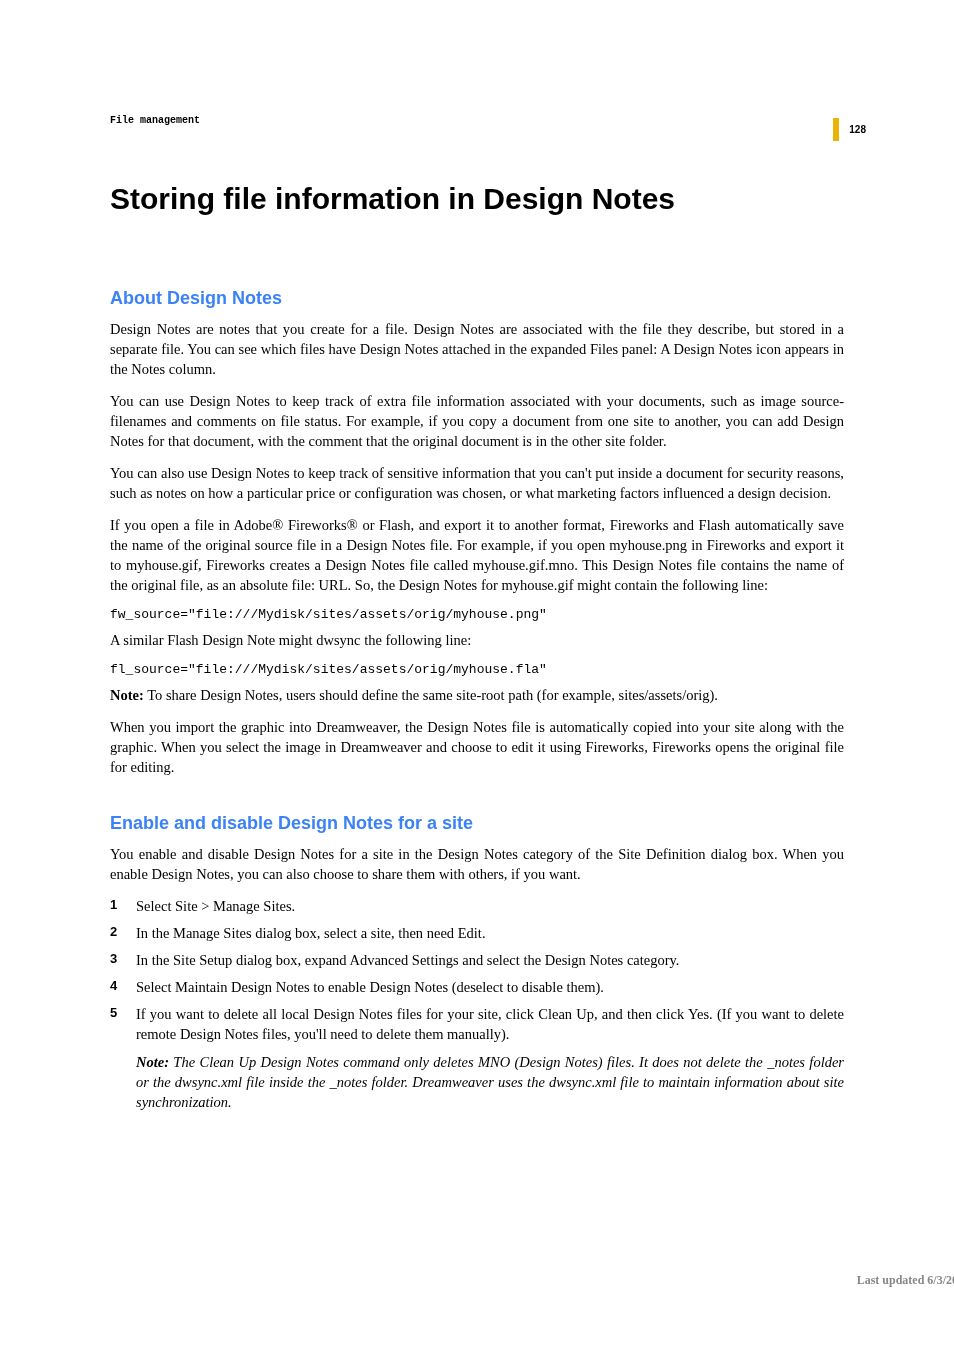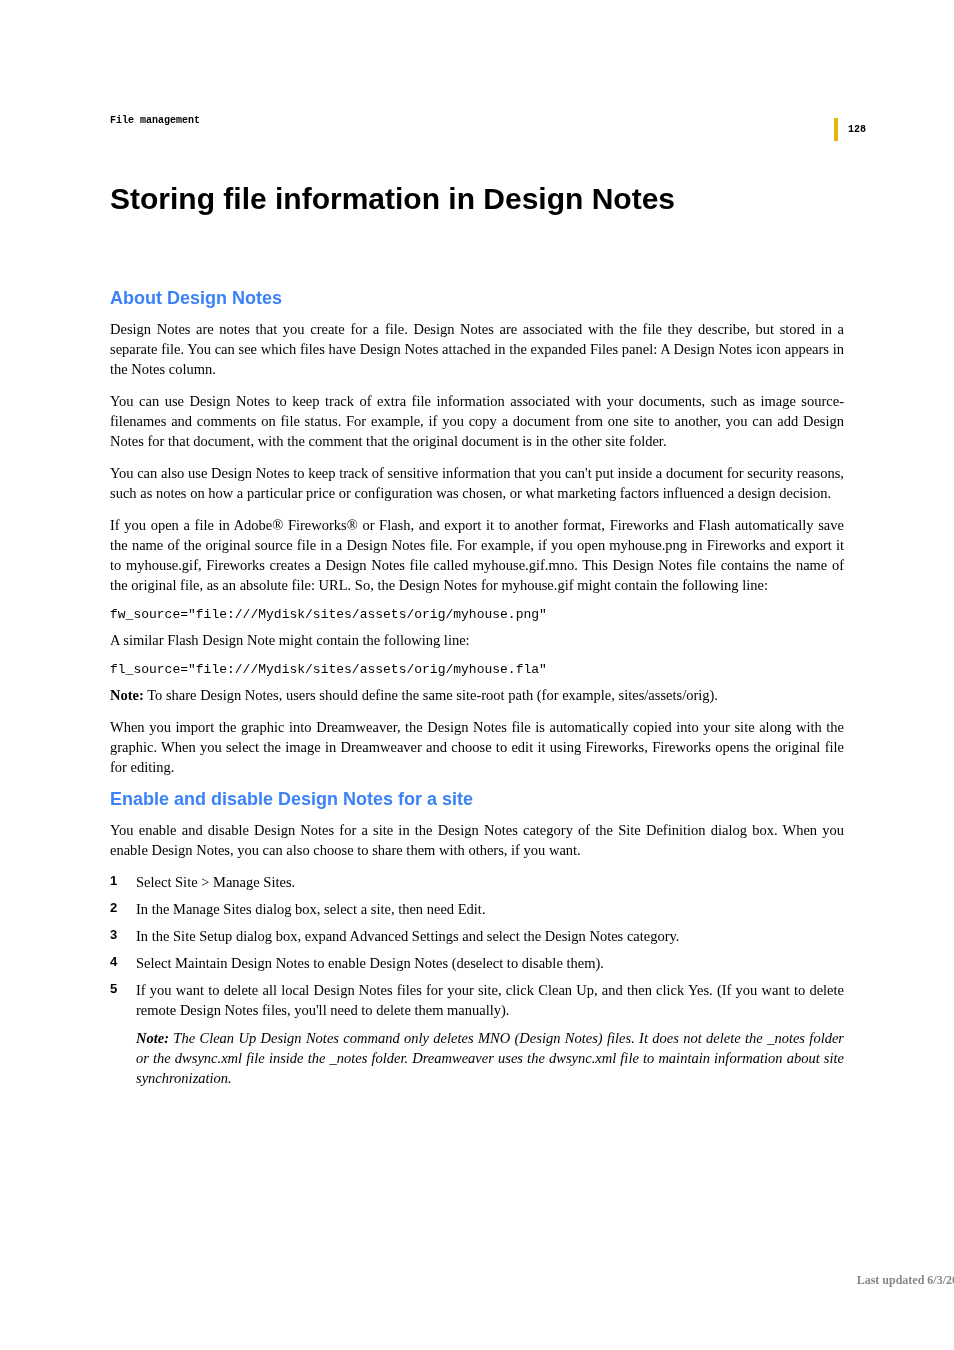--- a/index.html
+++ b/index.html
@@ -12,23 +12,23 @@
       background: #fff;
       width: 954px;
       min-height: 1350px;
       position: relative;
       padding: 115px 110px 60px 110px;
     }
     .page-number-box {
       position: absolute;
       top: 118px;
       right: 88px;
-      border-left: 4px solid #eab308;
+      border-left: 6px solid #eab308;
       padding: 6px 0 6px 10px;
-      font-family: Liberation Mono, monospace;
+      font-family: Liberation Sans, sans-serif;
       font-size: 10px;
       font-weight: bold;
     }
     .header-label {
       font-family: Liberation Mono, monospace;
       font-size: 10px;
       font-weight: bold;
       color: #000;
       margin-bottom: 56px;
     }
@@ -62,21 +62,21 @@
     .note-text {
       font-size: 14.5px;
       line-height: 1.38;
       color: #000;
       margin-bottom: 12px;
     }
     .note-text .note-label {
       font-weight: bold;
     }
     .section2 {
-      margin-top: 12px;
+      margin-top: 36px;
     }
     .ol-list {
       margin-top: 4px;
       padding-left: 0;
       list-style: none;
     }
     .ol-item {
       display: flex;
       font-size: 14.5px;
       line-height: 1.38;
@@ -125,21 +125,21 @@
 <div class="header-label">File management</div>
 
 <h1 class="page-title">Storing file information in Design Notes</h1>
 
 <h2 class="section-title">About Design Notes</h2>
 <p class="body-text">Design Notes are notes that you create for a file. Design Notes are associated with the file they describe, but stored in a separate file. You can see which files have Design Notes attached in the expanded Files panel: A Design Notes icon appears in the Notes column.</p>
 <p class="body-text">You can use Design Notes to keep track of extra file information associated with your documents, such as image source-filenames and comments on file status. For example, if you copy a document from one site to another, you can add Design Notes for that document, with the comment that the original document is in the other site folder.</p>
 <p class="body-text">You can also use Design Notes to keep track of sensitive information that you can't put inside a document for security reasons, such as notes on how a particular price or configuration was chosen, or what marketing factors influenced a design decision.</p>
 <p class="body-text">If you open a file in Adobe® Fireworks® or Flash, and export it to another format, Fireworks and Flash automatically save the name of the original source file in a Design Notes file. For example, if you open myhouse.png in Fireworks and export it to myhouse.gif, Fireworks creates a Design Notes file called myhouse.gif.mno. This Design Notes file contains the name of the original file, as an absolute file: URL. So, the Design Notes for myhouse.gif might contain the following line:</p>
 <div class="code-text">fw_source="file:///Mydisk/sites/assets/orig/myhouse.png"</div>
-<p class="body-text">A similar Flash Design Note might contain the following line:</p>
+<p class="body-text">A similar Flash Design Note might dwsync the following line:</p>
 <div class="code-text">fl_source="file:///Mydisk/sites/assets/orig/myhouse.fla"</div>
 <p class="note-text"><span class="note-label">Note:</span><span> To share Design Notes, users should define the same site-root path (for example, sites/assets/orig).</span></p>
 <p class="body-text">When you import the graphic into Dreamweaver, the Design Notes file is automatically copied into your site along with the graphic. When you select the image in Dreamweaver and choose to edit it using Fireworks, Fireworks opens the original file for editing.</p>
 
 <div class="section2">
   <h2 class="section-title">Enable and disable Design Notes for a site</h2>
   <p class="body-text">You enable and disable Design Notes for a site in the Design Notes category of the Site Definition dialog box. When you enable Design Notes, you can also choose to share them with others, if you want.</p>
   <ol class="ol-list">
     <li class="ol-item">
         <span class="ol-num">1</span>

